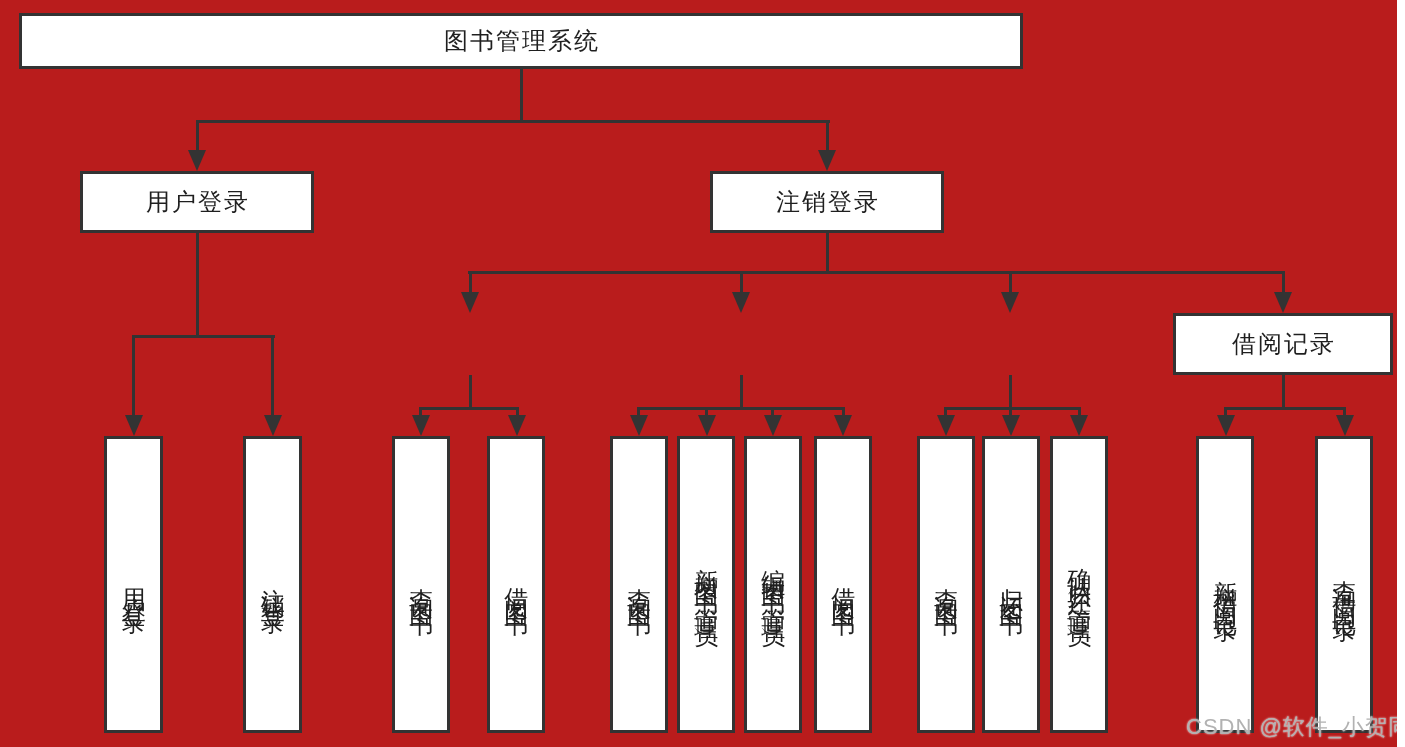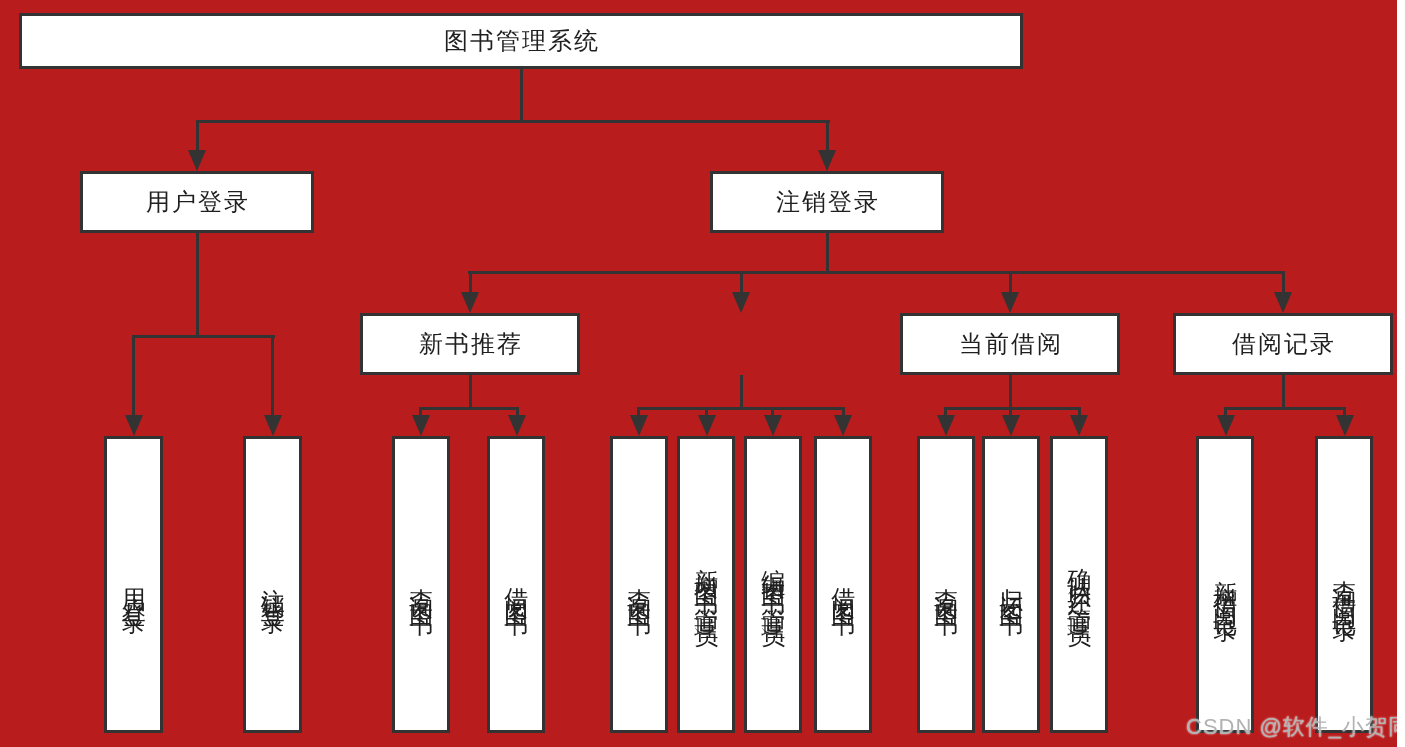--- a/index.html
+++ b/index.html
@@ -86,26 +86,20 @@
   <div class="ln" style="left:468px;top:271px;width:817px;height:3px"></div>
   <div class="ln" style="left:469px;top:271px;width:3px;height:23px"></div>
   <div class="ar" style="left:461px;top:292px"></div>
   <div class="ln" style="left:740px;top:271px;width:3px;height:23px"></div>
   <div class="ar" style="left:732px;top:292px"></div>
   <div class="ln" style="left:1009px;top:271px;width:3px;height:23px"></div>
   <div class="ar" style="left:1001px;top:292px"></div>
   <div class="ln" style="left:1282px;top:271px;width:3px;height:23px"></div>
   <div class="ar" style="left:1274px;top:292px"></div>
 
-  <div class="box h" style="left:360px;top:313px;width:220px;height:62px">
-    <span>新书推荐</span>
-  </div>
-  <div class="box h" style="left:900px;top:313px;width:220px;height:62px">
-    <span>当前借阅</span>
-  </div>
   <div class="box h" style="left:1173px;top:313px;width:220px;height:62px">
     <span>借阅记录</span>
   </div>
 
   <div class="ln" style="left:469px;top:375px;width:3px;height:35px"></div>
   <div class="ln" style="left:419px;top:407px;width:100px;height:3px"></div>
   <div class="ln" style="left:419px;top:407px;width:3px;height:10px"></div>
   <div class="ar" style="left:412px;top:415px"></div>
   <div class="ln" style="left:516px;top:407px;width:3px;height:10px"></div>
   <div class="ar" style="left:508px;top:415px"></div>

